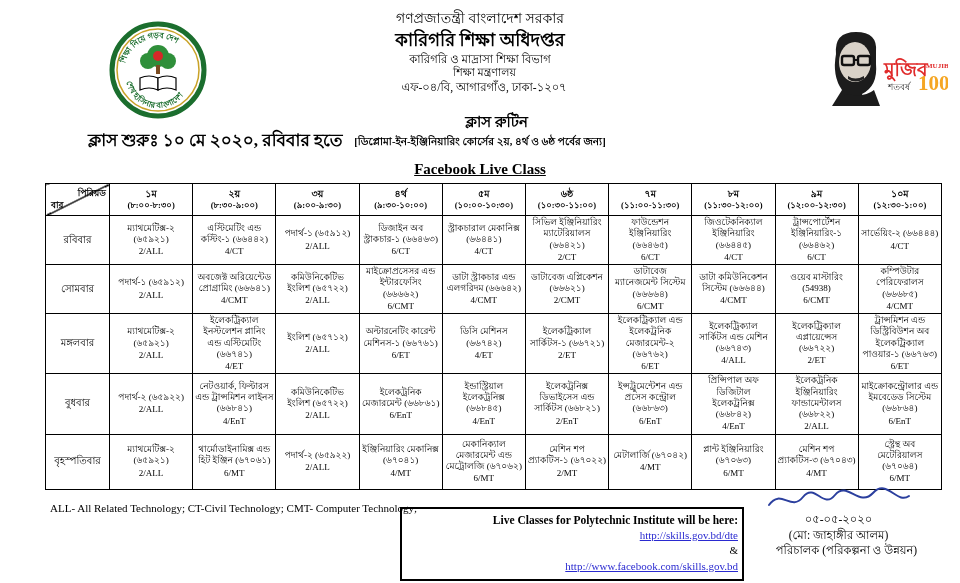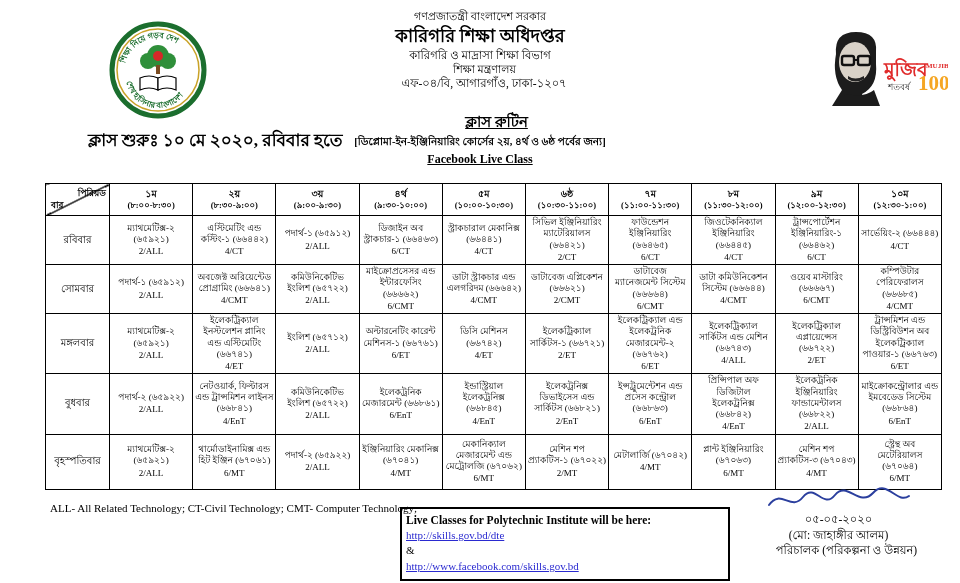--- a/index.html
+++ b/index.html
@@ -3,30 +3,30 @@
 <meta charset="utf-8">
 <style>
   html,body{margin:0;padding:0;background:#fff;}
   .page{position:relative;width:960px;height:583px;background:#ffffff;overflow:hidden;
         font-family:"Liberation Serif","DejaVu Sans",serif;color:#000;}
 
   
   .seal{position:absolute;left:108px;top:20px;}
   .mujib{position:absolute;left:822px;top:24px;}
   .govhead{position:absolute;left:0;right:0;top:10px;text-align:center;line-height:1.25;}
-  .gh1{font-size:11px;}
+  .gh1{font-size:14px;}
   .gh2{font-size:18px;font-weight:bold;margin:1px 0;}
   .gh3{font-size:11.5px;}
   .gh4{font-size:11px;margin-left:9px;}
   .gh5{font-size:11.5px;padding-left:8px;}
 
   .titlewrap{position:absolute;left:0;right:0;top:112px;text-align:center;line-height:1.45;}
-  .doctitle{font-size:15px;font-weight:bold;text-decoration:underline;padding-left:33px;}
+  .doctitle{font-size:15px;font-weight:bold;padding-left:33px;}
   .subtitle{font-size:10.5px;font-weight:bold;}
-  .platform{font-size:12px;font-weight:bold;text-decoration:underline;margin-top:2px;}
+  .platform{font-size:15px;font-weight:bold;text-decoration:underline;margin-top:10px;}
   .startnote{position:absolute;left:88px;top:127px;font-size:17px;font-weight:bold;}
 
   
   table.routine{position:absolute;left:45px;top:183px;width:897px;border-collapse:collapse;table-layout:fixed;}
   .routine th,.routine td{border:1px solid #000;text-align:center;vertical-align:middle;padding:1px 2px;}
   .c-day{width:64px;}
   .routine thead tr{height:32px;}
   #routine-body tr:nth-child(1){height:44px;}
   #routine-body tr:nth-child(2){height:48px;}
   #routine-body tr:nth-child(3){height:55px;}
@@ -38,21 +38,21 @@
   .subj{font-size:9px;line-height:1.25;}
   .grp{font-size:9px;line-height:1.25;margin-top:1px;font-family:"Liberation Serif",serif;}
   th.corner{position:relative;padding:0;
     background:linear-gradient(to bottom right,#fff calc(50% - 0.7px),#000 calc(50% - 0.7px),#000 calc(50% + 0.7px),#fff calc(50% + 0.7px));}
   .ctop{position:absolute;top:2px;right:3px;font-size:9px;}
   .cbot{position:absolute;bottom:2px;left:5px;font-size:9px;}
 
   
   .legend{position:absolute;left:50px;top:485px;font-size:11px;line-height:1.35;margin-top:16px;}
   .livebox{position:absolute;left:400px;top:507px;width:318px;border:2px solid #000;
-           text-align:left;padding:3px 4px 5px 4px;line-height:1.4;}
+           text-align:right;padding:3px 4px 5px 18px;line-height:1.4;}
   .lb-head{font-size:11.5px;font-weight:bold;}
   .lb-link{font-size:11px;display:block;text-decoration:underline;}
   .lb-amp{font-size:11px;}
   .signblock{position:absolute;right:14px;top:486px;width:215px;text-align:center;line-height:1.35;}
   .signblock .sv{display:block;margin:0 auto;}
   .sg1{font-size:11.5px;}
   .sg2{font-size:11.5px;}
   .sg3{font-size:11.5px;margin-left:16px;}
 </style>
 </head>
@@ -242,21 +242,21 @@
           </td>
           <td>
             <div class="subj">ডাটাবেজ ম্যানেজমেন্ট সিস্টেম (৬৬৬৬৪)</div>
             <div class="grp">6/CMT</div>
           </td>
           <td>
             <div class="subj">ডাটা কমিউনিকেশন সিস্টেম (৬৬৬৪৪)</div>
             <div class="grp">4/CMT</div>
           </td>
           <td>
-            <div class="subj">ওয়েব মাস্টারিং (৬৬৬৬৭)</div>
+            <div class="subj">ওয়েব মাস্টারিং (54938)</div>
             <div class="grp">6/CMT</div>
           </td>
           <td>
             <div class="subj">কম্পিউটার পেরিফেরালস (৬৬৬৮৫)</div>
             <div class="grp">4/CMT</div>
           </td>
         </tr>
         <tr>
           <td class="day">মঙ্গলবার</td>
           <td>

